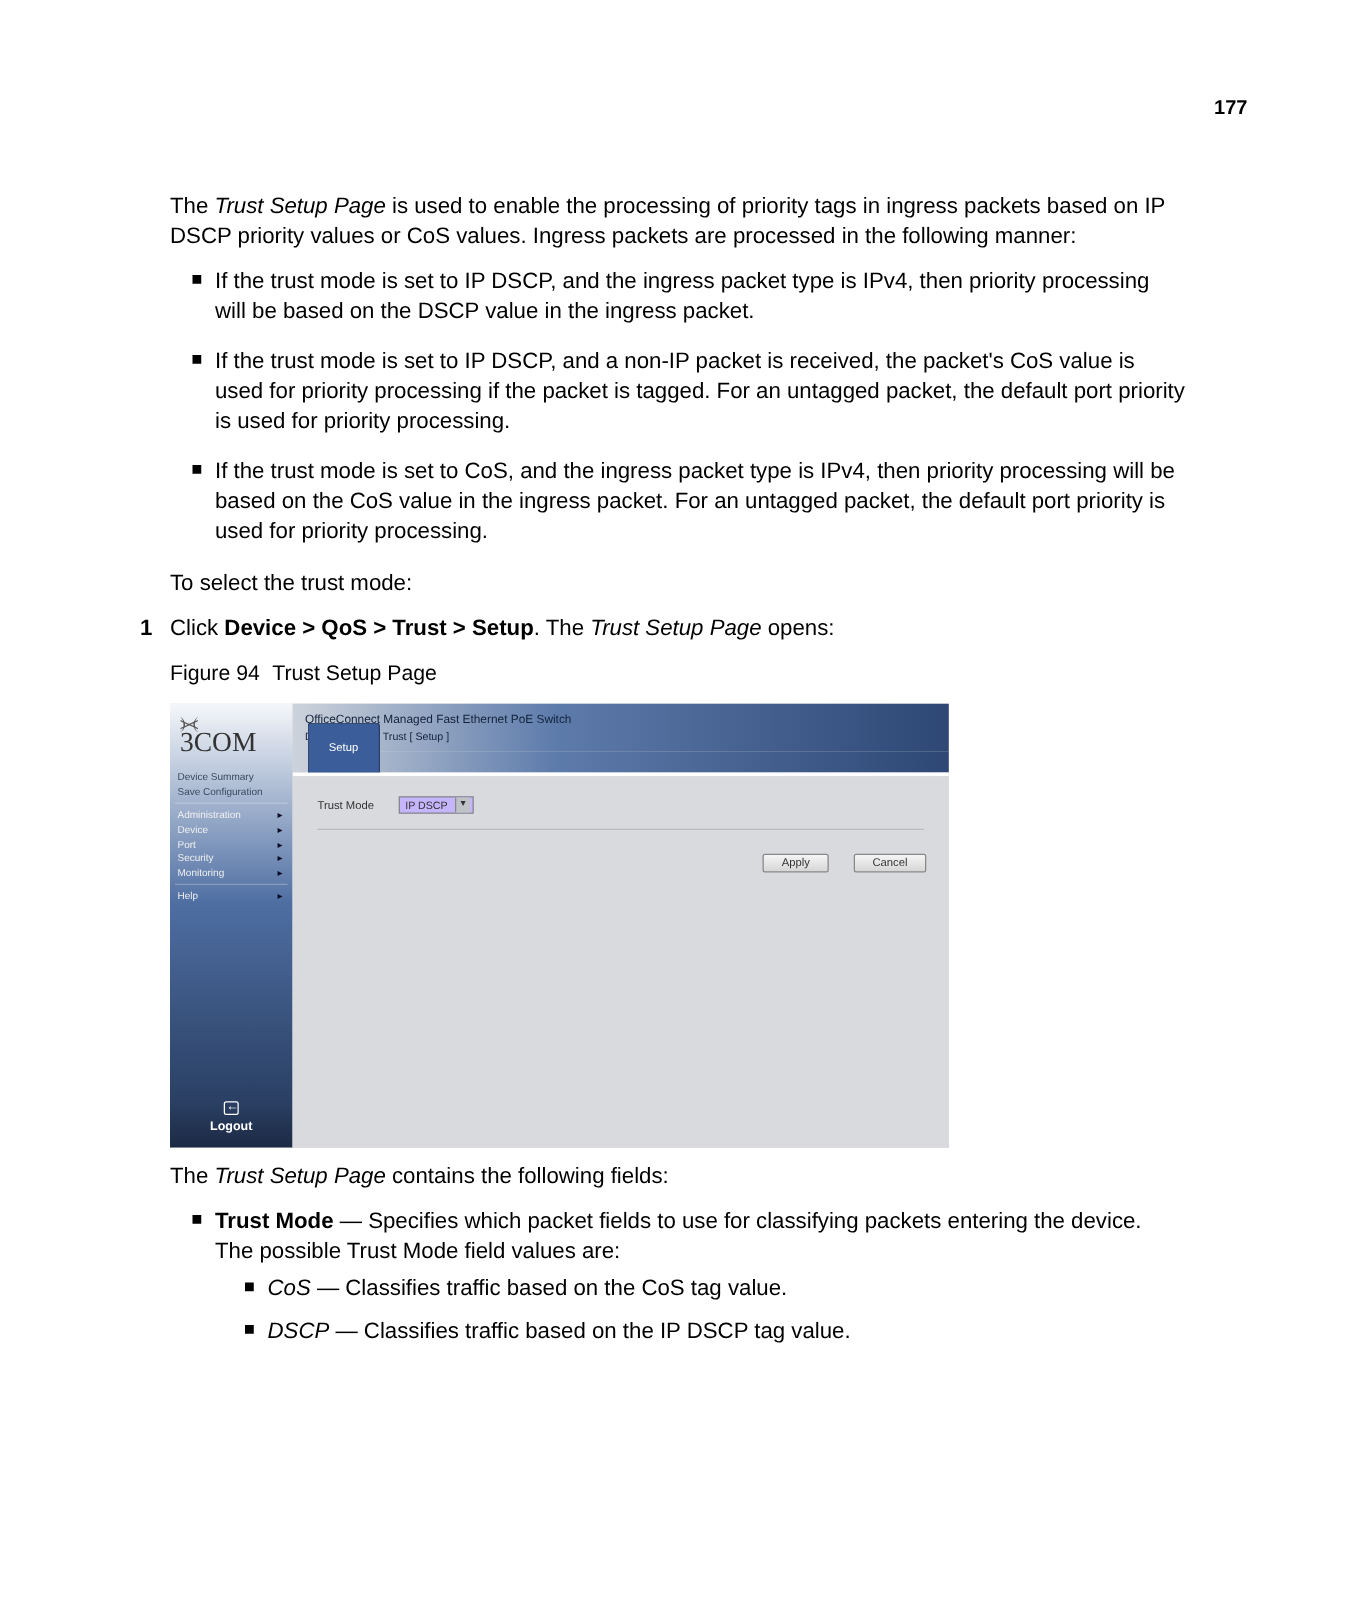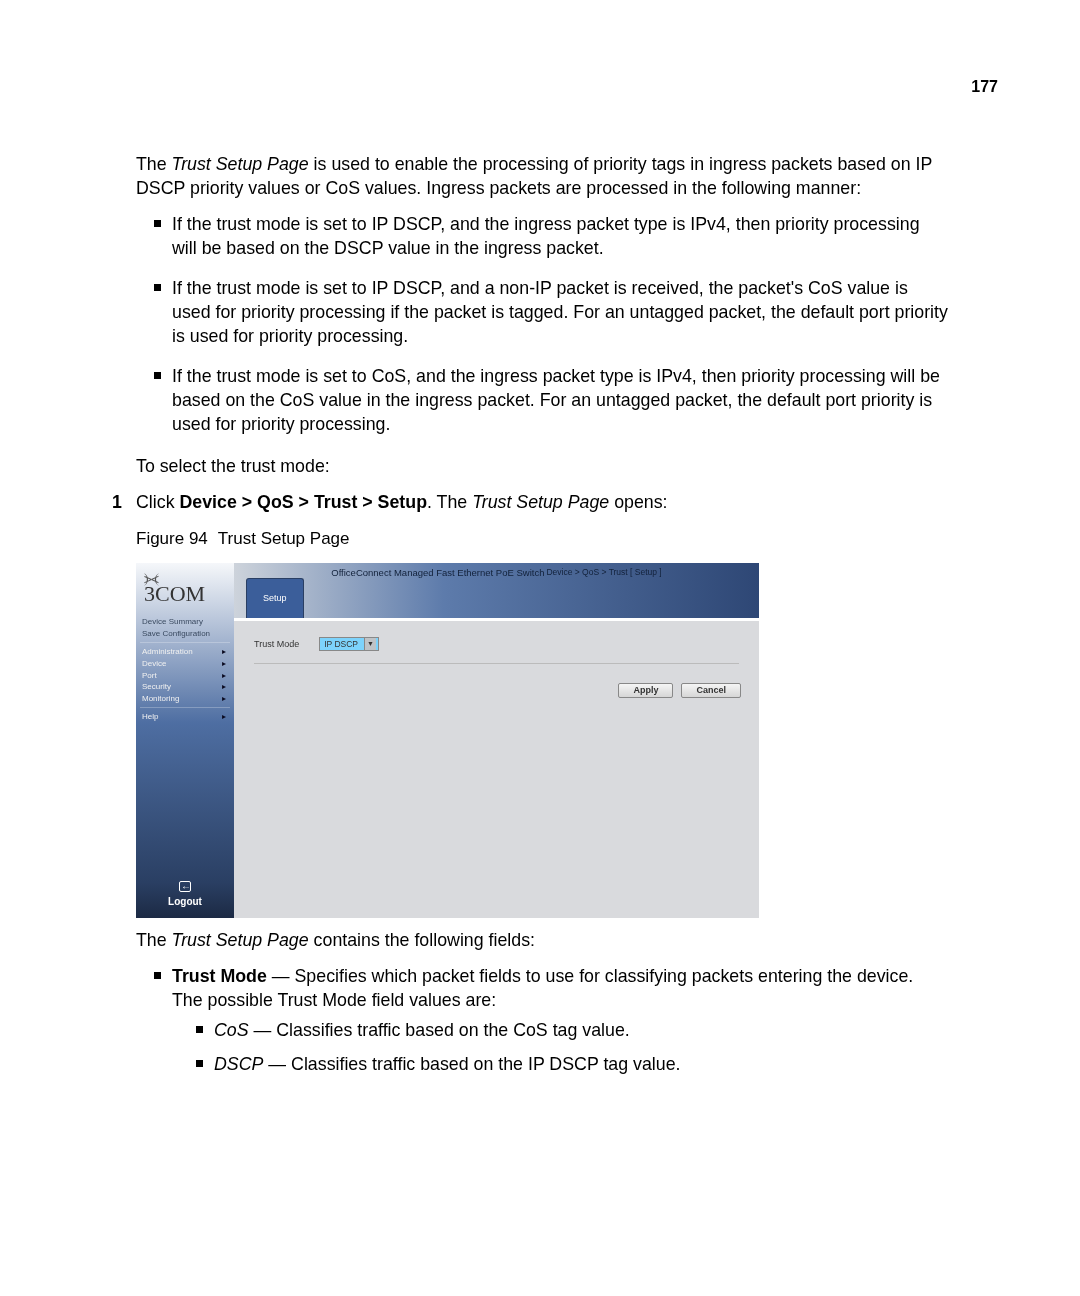--- a/index.html
+++ b/index.html
@@ -199,20 +199,21 @@
     background: #d9dadd;
     display: flex;
     flex-direction: column;
   }
   .fig-header {
     height: 38px;
     background: linear-gradient(90deg, #cdd3db 0%, #5d7bab 40%, #2e4775 100%);
     padding: 4px 10px;
     color: #1a2740;
     display: flex;
+    flex-direction: column;
     justify-content: center;
     gap: 2px;
   }
   .fig-header .title {
     font-size: 9.5px;
     color: #12213a;
   }
   .fig-header .breadcrumb {
     font-size: 8.5px;
     color: #12213a;
@@ -245,21 +246,21 @@
     display: flex;
     align-items: center;
     gap: 20px;
     font-size: 9px;
     color: #333;
     padding: 6px 0;
   }
   .fig-select {
     display: inline-flex;
     align-items: center;
-    background: #7dd3fc;
+    background: #c4b5fd;
     border: 1px solid #888;
     padding: 0 2px;
     height: 14px;
     font-size: 9px;
   }
   .fig-select .sel-val {
     padding: 0 6px 0 2px;
     font-size: 8.5px;
   }
   .fig-select .sel-arrow {
@@ -276,22 +277,21 @@
   .fig-hr {
     border: none;
     border-top: 1px solid #bbb;
     margin: 6px 0;
   }
   .fig-buttons {
     position: absolute;
     right: 18px;
     top: 62px;
     display: flex;
-    gap: 8px;
-    font-weight: bold;
+    gap: 20px;
   }
   .fig-btn {
     font-size: 9px;
     background: linear-gradient(#f5f5f5, #d6d6d6);
     border: 1px solid #888;
     padding: 1px 14px;
     border-radius: 2px;
     cursor: pointer;
   }
 </style>

